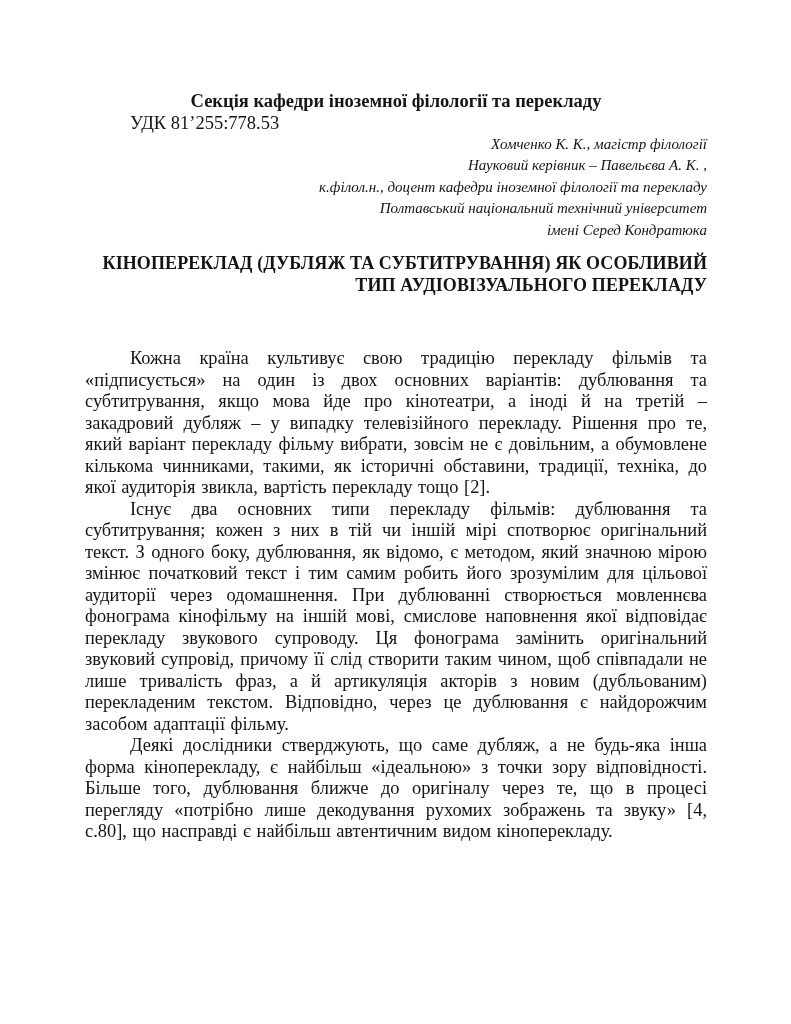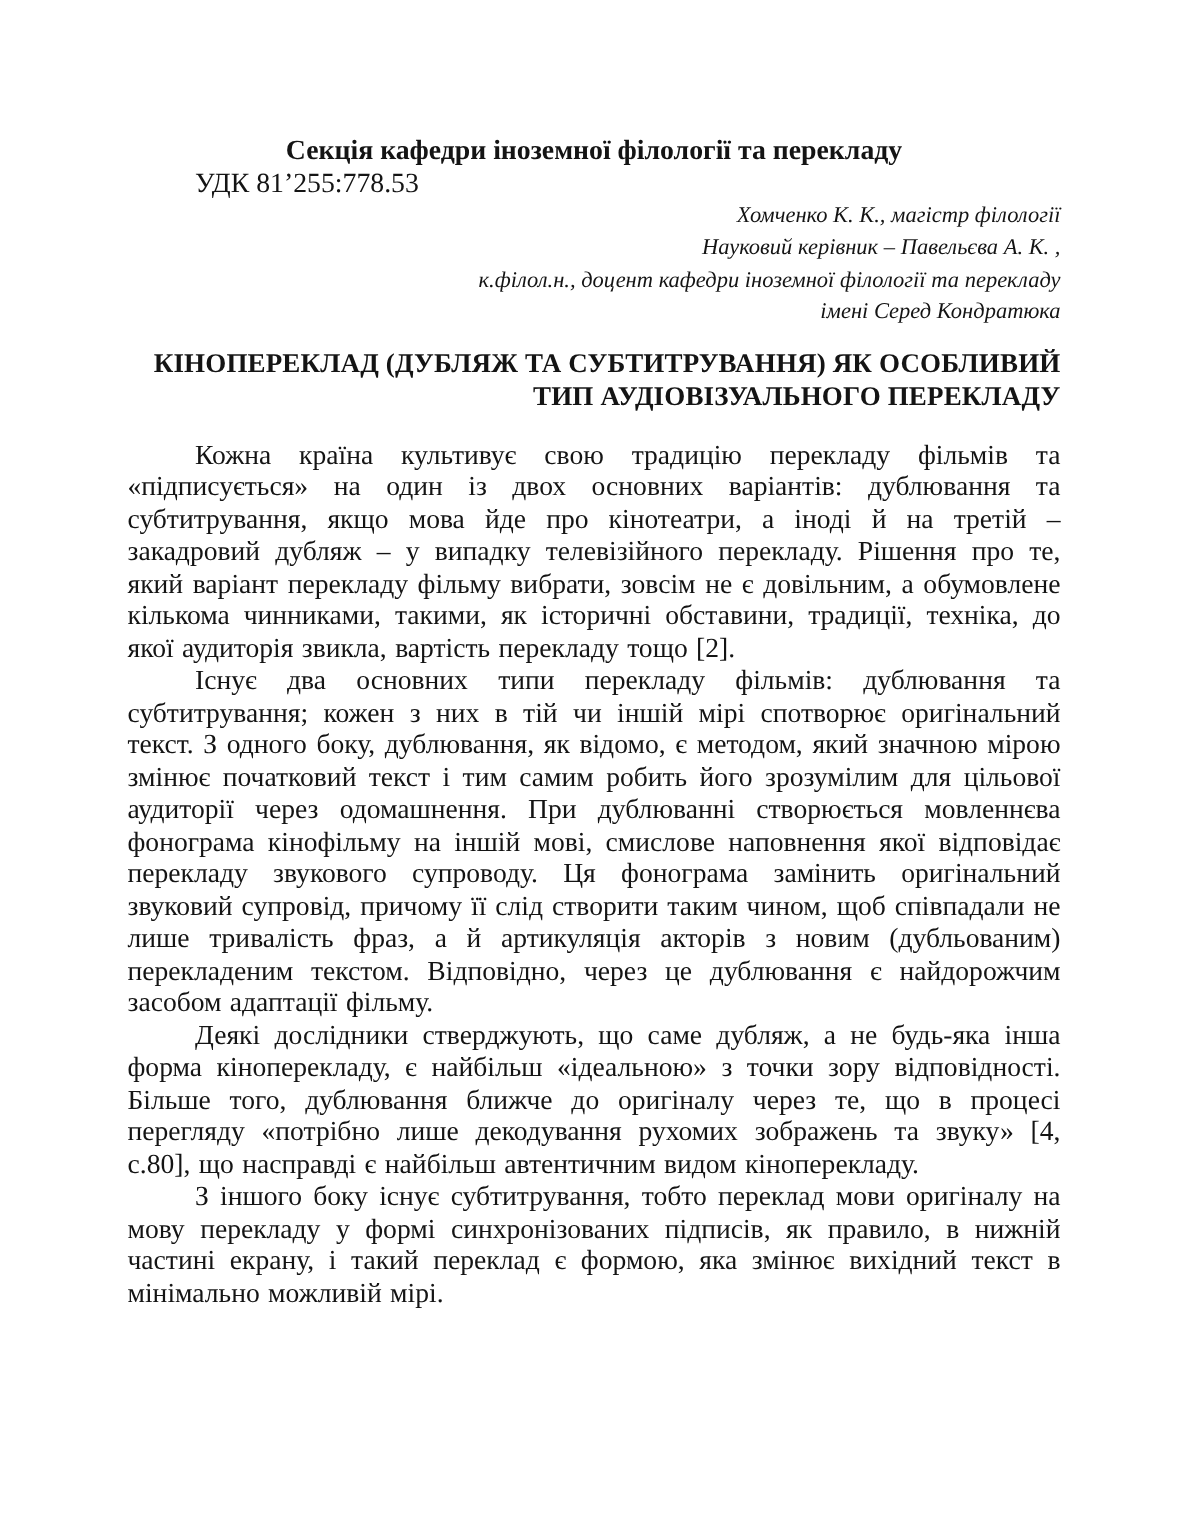--- a/index.html
+++ b/index.html
@@ -38,21 +38,21 @@
   }
   .authors .author-line { white-space: nowrap; }
   .article-title {
     font-weight: bold;
     text-align: right;
     font-size: 18px;
     line-height: 22px;
     margin-top: 11px;
     letter-spacing: 0.1px;
   }
-  .body-text { margin-top: 18px; }
+  .body-text { margin-top: 52px; }
   .body-text p {
     font-size: 18.4px;
     line-height: 21.5px;
     text-align: justify;
     text-indent: 45px;
     word-spacing: 1px;
   }
 </style>
 </head>
 <body>
@@ -60,25 +60,25 @@
 <div class="page">
 
   <div class="section-line">Секція кафедри іноземної філології та перекладу</div>
 
   <div class="udc">УДК 81’255:778.53</div>
 
   <div class="authors">
     <div class="author-line">Хомченко К. К., магістр філології</div>
     <div class="author-line">Науковий керівник – Павельєва А. К. ,</div>
     <div class="author-line">к.філол.н., доцент кафедри іноземної філології та перекладу</div>
+    <div class="author-line">Полтавський національний технічний університет</div>
     <div class="author-line">імені Серед Кондратюка</div>
   </div>
 
   <h1 class="article-title">КІНОПЕРЕКЛАД (ДУБЛЯЖ ТА СУБТИТРУВАННЯ) ЯК ОСОБЛИВИЙ ТИП АУДІОВІЗУАЛЬНОГО ПЕРЕКЛАДУ</h1>
 
   <div class="body-text">
     <p>Кожна країна культивує свою традицію перекладу фільмів та «підписується» на один із двох основних варіантів: дублювання та субтитрування, якщо мова йде про кінотеатри, а іноді й на третій – закадровий дубляж – у випадку телевізійного перекладу. Рішення про те, який варіант перекладу фільму вибрати, зовсім не є довільним, а обумовлене кількома чинниками, такими, як історичні обставини, традиції, техніка, до якої аудиторія звикла, вартість перекладу тощо [2].</p>
     <p>Існує два основних типи перекладу фільмів: дублювання та субтитрування; кожен з них в тій чи іншій мірі спотворює оригінальний текст. З одного боку, дублювання, як відомо, є методом, який значною мірою змінює початковий текст і тим самим робить його зрозумілим для цільової аудиторії через одомашнення. При дублюванні створюється мовленнєва фонограма кінофільму на іншій мові, смислове наповнення якої відповідає перекладу звукового супроводу. Ця фонограма замінить оригінальний звуковий супровід, причому її слід створити таким чином, щоб співпадали не лише тривалість фраз, а й артикуляція акторів з новим (дубльованим) перекладеним текстом. Відповідно, через це дублювання є найдорожчим засобом адаптації фільму.</p>
     <p>Деякі дослідники стверджують, що саме дубляж, а не будь-яка інша форма кіноперекладу, є найбільш «ідеальною» з точки зору відповідності. Більше того, дублювання ближче до оригіналу через те, що в процесі перегляду «потрібно лише декодування рухомих зображень та звуку» [4, с.80], що насправді є найбільш автентичним видом кіноперекладу.</p>
-    <p>З іншого боку існує субтитрування, тобто переклад мови оригіналу на мову перекладу у формі синхронізованих підписів, як правило, в нижній частині екрану, і такий переклад є формою, яка змінює вихідний текст в мінімально можливій мірі.</p>
   </div>
 
 </div>
 
 </body></html>

